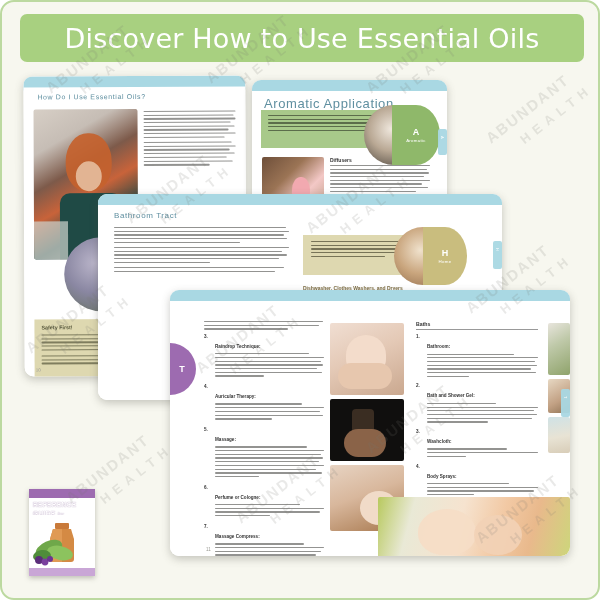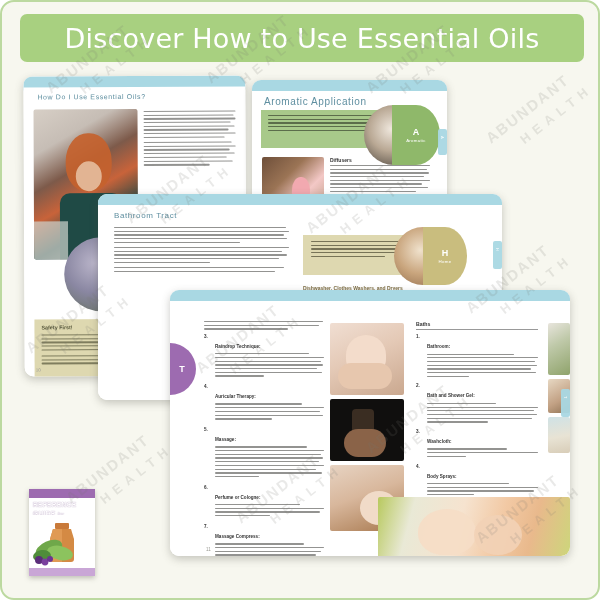--- a/index.html
+++ b/index.html
@@ -185,21 +185,21 @@
       <div class="sidetab" style="right:0;top:150px;height:28px;">
           <i>A</i>
         </div>
     </div>
   </div>
 
   <div class="page" id="page2">
     <div class="topbar"></div>
     <div class="sheet">
 
-      <div class="pg-head" style="position:absolute;left:12px;top:5px;font-size:10px;">Aromatic Application</div>
+      <div class="pg-head" style="position:absolute;left:12px;top:5px;font-size:13px;">Aromatic Application</div>
 
       <div style="position:absolute;left:9px;top:19px;width:142px;height:38px;background:#a8c98a;padding:5px 7px;box-sizing:border-box;">
         <div class="tl" style="width:97%;background:#3f4a33;"></div>
         <div class="tl" style="width:100%;background:#3f4a33;"></div>
         <div class="tl" style="width:93%;background:#3f4a33;"></div>
         <div class="tl" style="width:99%;background:#3f4a33;"></div>
         <div class="tl" style="width:88%;background:#3f4a33;"></div>
       </div>
 
       <div class="photo ph-round" style="left:112px;top:14px;width:60px;height:60px;

